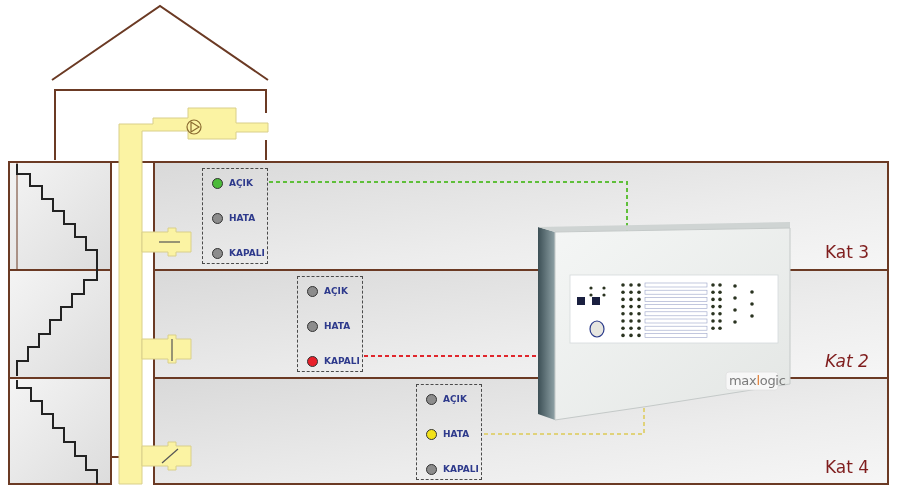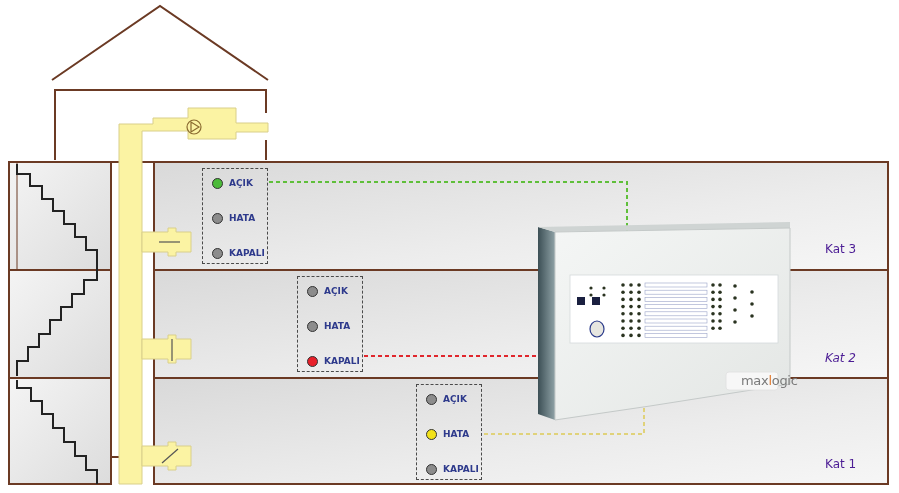--- a/index.html
+++ b/index.html
@@ -1,20 +1,20 @@
 <!DOCTYPE html>
 <html><head>
 <meta charset="utf-8">
 <style>
   html, body { margin: 0; padding: 0; background: #ffffff; }
   body { width: 899px; height: 493px; position: relative; overflow: hidden;
          font-family: "DejaVu Sans", sans-serif; }
   #stage { position: absolute; left: 0; top: 0; width: 899px; height: 412px; }
-  .floor-lbl { position: absolute; font-size: 12px; color: #4c1d95; font-family: "DejaVu Sans", sans-serif; text-align: center; }
-  .logo { position: absolute; font-size: 13px; color: #7a7a7a; font-family: "DejaVu Sans", sans-serif; letter-spacing: -0.3px; margin-left: 12px; }
+  .floor-lbl { position: absolute; font-size: 17px; color: #7f1d1d; font-family: "DejaVu Sans", sans-serif; text-align: center; }
+  .logo { position: absolute; font-size: 13px; color: #7a7a7a; font-family: "DejaVu Sans", sans-serif; letter-spacing: -0.3px; }
   .logo .x { color: #e07a2e; }
 </style>
 </head>
 <body>
 
 <div id="stage">
 <svg width="899" height="493" viewBox="0 0 899 493" xmlns="http://www.w3.org/2000/svg">
   <defs>
     <linearGradient id="floorGrad" x1="0" y1="0" x2="1" y2="1">
       <stop offset="0" stop-color="#d9d9d9"></stop>
@@ -198,17 +198,17 @@
         <div style="position: absolute; left: 9px; top: 77px; height: 14px; display: flex; align-items: center;">
           <span style="display: inline-block; width: 11px; height: 11px; border-radius: 50%; background: rgb(140, 140, 140); border: 1px solid rgb(51, 51, 51); box-sizing: border-box;"></span>
           <span style="margin-left: 6px; font-size: 9px; font-weight: bold; color: rgb(46, 58, 140); font-family: &quot;DejaVu Sans&quot;, sans-serif;">KAPALI</span>
         </div>
       </div>
     </div>
 
 
 <span class="floor-lbl" style="left:825px; top:242px;">Kat 3</span>
 <span class="floor-lbl" style="left:825px; top:351px;font-style:italic;">Kat 2</span>
-<span class="floor-lbl" style="left:825px; top:457px;">Kat 1</span>
+<span class="floor-lbl" style="left:825px; top:457px;">Kat 4</span>
 
 
 <span class="logo" style="left:729px; top:373px;"><span>max</span><span class="x">l</span><span>ogic</span></span>
 </div>
 
 </body></html>

